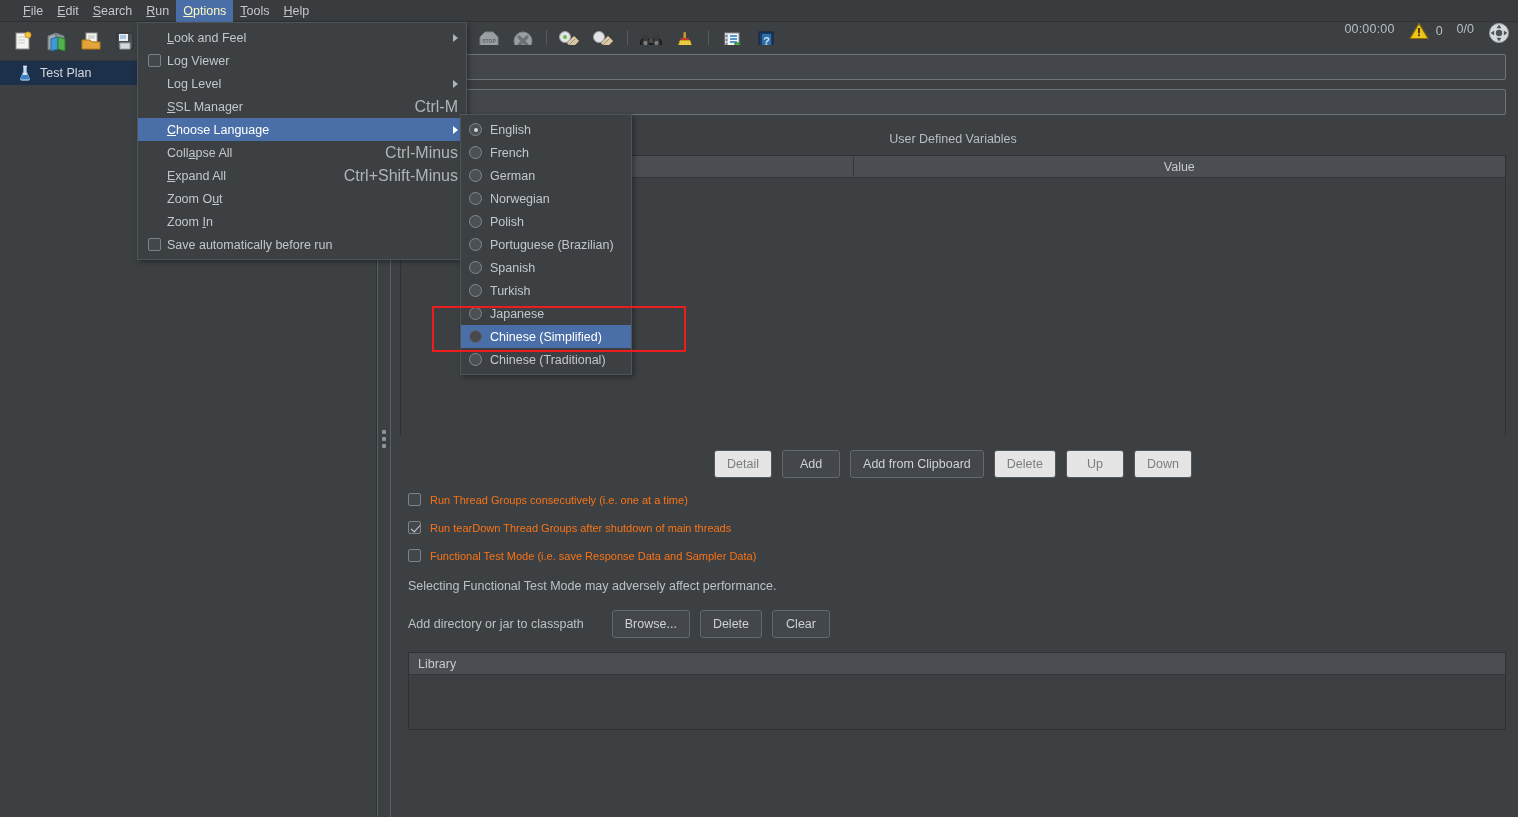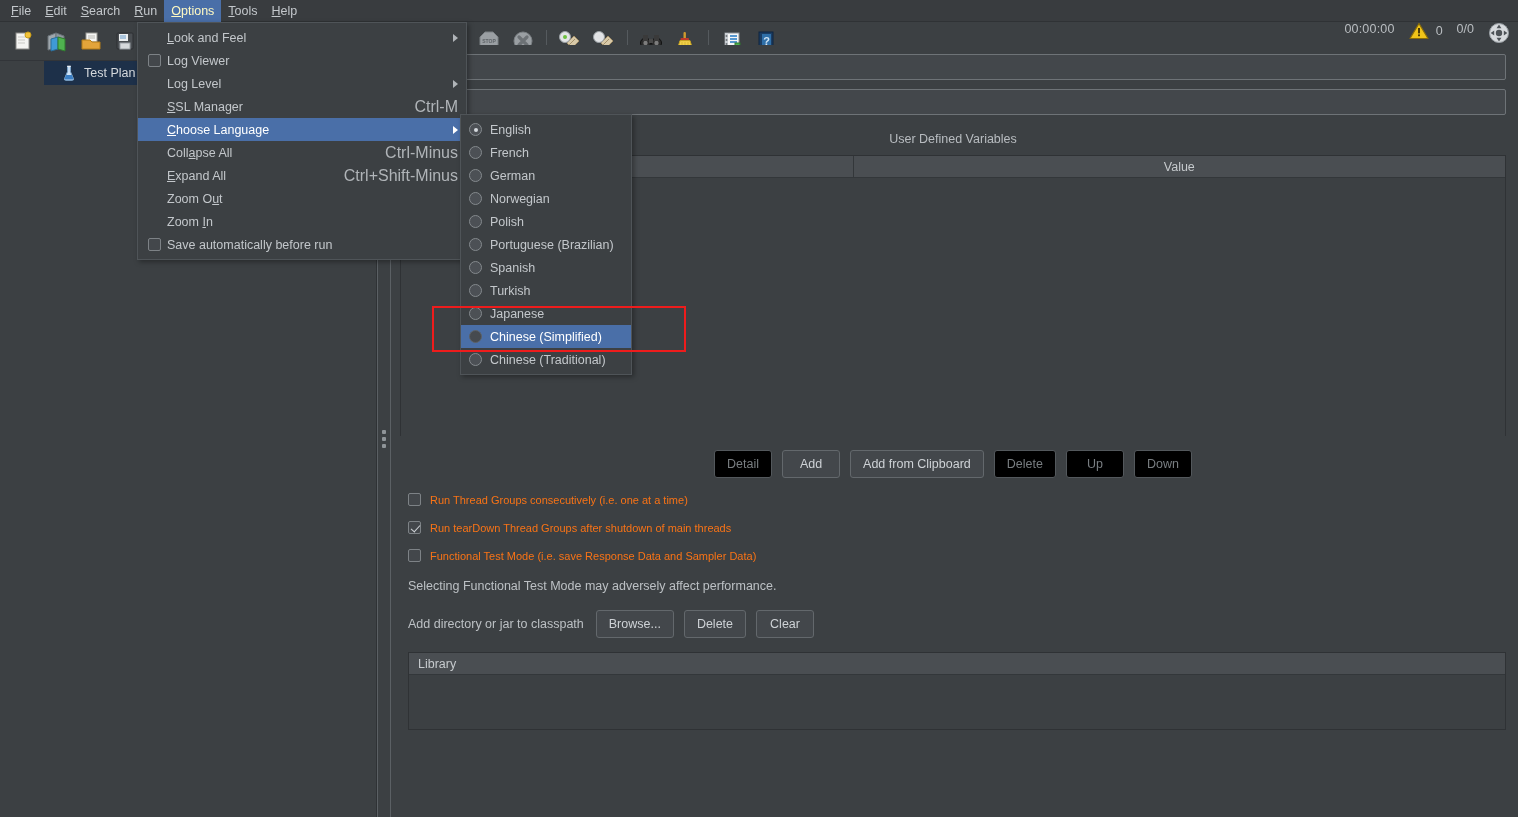--- a/index.html
+++ b/index.html
@@ -12,21 +12,21 @@
     overflow: hidden;
   }
   body { position: relative; }
 
   
   #menubar {
     position: absolute; top: 0; left: 0; width: 1518px; height: 22px;
     background: #393c3f;
     border-bottom: 1px solid #2f3235;
     display: flex; align-items: center;
-    padding-left: 4px;
+    padding-left: 16px;
   }
   .menubar-item {
     height: 22px; line-height: 22px;
     padding: 0 7px;
     color: #c3c7cb;
     font-size: 12.5px;
     white-space: nowrap;
     cursor: default;
   }
   .menubar-item.active { background: #4a6fa8; color: #fef9c3; }
@@ -61,21 +61,20 @@
     position: absolute; top: 61px; left: 0; width: 377px; height: 756px;
     background: #3c4043;
     border-right: 1px solid #2f3235;
   }
   #tree-item-testplan {
     height: 24px; width: 137px;
     background: #1d3049;
     display: flex; align-items: center;
     padding-left: 18px; gap: 8px;
     cursor: default;
-    margin-left: 44px;
   }
   #tree-item-testplan .tp-label { color: #d4d8dc; font-size: 12.5px; }
 
   #splitter {
     position: absolute; top: 61px; left: 377px; width: 14px; height: 756px;
     background: #3c4043;
     border-left: 1px solid #5b6064;
     border-right: 1px solid #5b6064;
     display: flex; align-items: center; justify-content: center;
     cursor: col-resize;
@@ -135,21 +134,21 @@
     min-width: 58px;
     padding: 0 12px;
     background: #43474b;
     border: 1px solid #63686c;
     border-radius: 3px;
     color: #ced2d6;
     font-family: "Liberation Sans", sans-serif;
     font-size: 12.5px;
     cursor: default;
   }
-  .btn.disabled { color: #797e82; border-color: #53585c; background: #000000; }
+  .btn.disabled { color: #797e82; border-color: #53585c; background: #e5e5e5; }
 
   .chk-row {
     display: flex; align-items: center; gap: 9px;
     margin-top: 15px; padding-left: 8px;
   }
   .chk {
     width: 13px; height: 13px;
     background: #43474b;
     border: 1px solid #7d8286;
     border-radius: 2px;
@@ -168,21 +167,21 @@
 
   .note {
     margin-top: 17px; padding-left: 8px;
     font-size: 12.5px; color: #bcc0c4;
   }
 
   .classpath-row {
     display: flex; align-items: center; gap: 10px;
     margin-top: 17px; padding-left: 8px;
   }
-  .classpath-row .cp-label { font-size: 12.5px; color: #bcc0c4; margin-right: 2px; }
+  .classpath-row .cp-label { font-size: 12.5px; color: #bcc0c4; margin-right: 18px; }
 
   .lib-table {
     margin-top: 14px; margin-left: 8px;
     border: 1px solid #2f3235;
     height: 78px;
   }
   .lib-head {
     height: 22px; background: #4a4e52;
     display: flex; align-items: center;
     padding-left: 9px;

